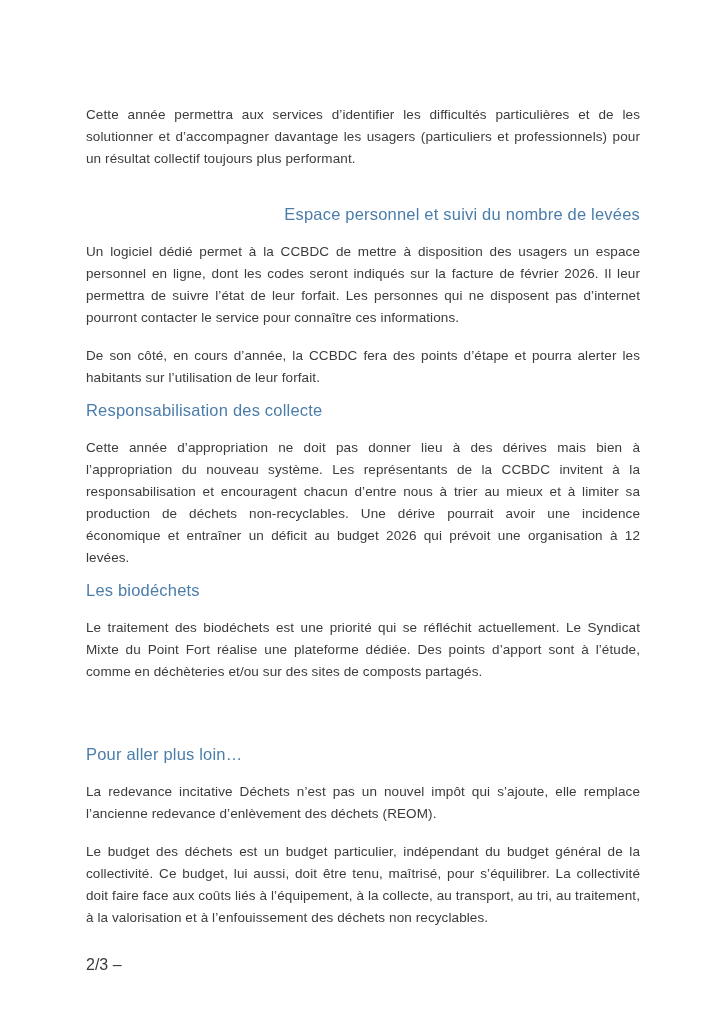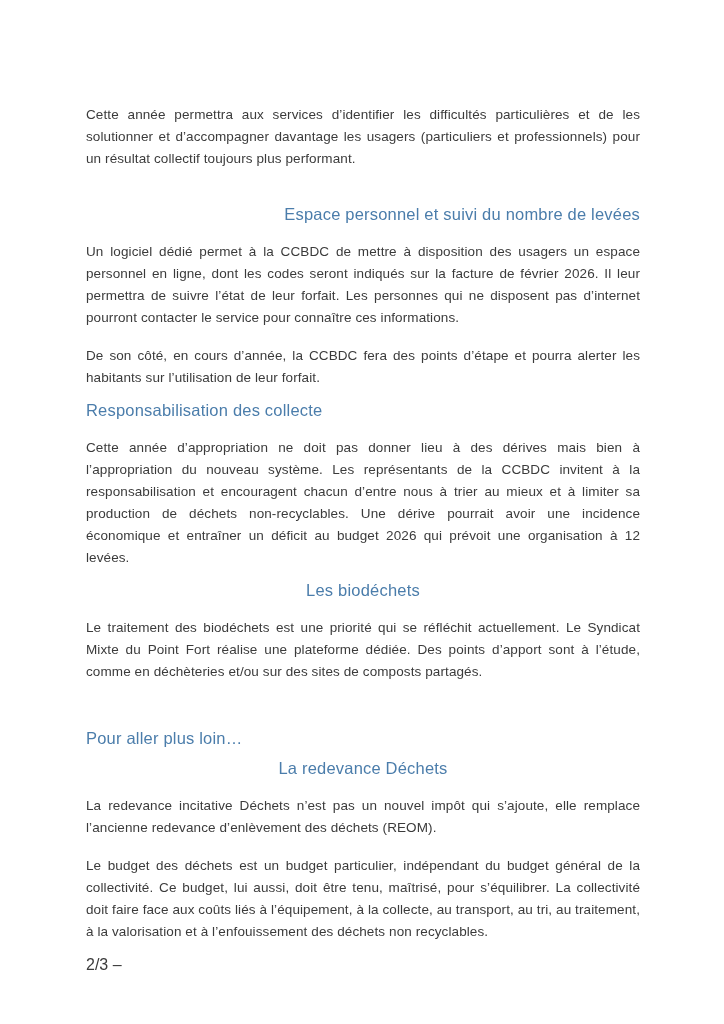--- a/index.html
+++ b/index.html
@@ -34,22 +34,22 @@
     margin: 0 0 6px 0;
     font-size: 16.5px;
     line-height: 22px;
     font-weight: 400;
     color: var(--heading-color, #4b7dab);
     text-align: left;
     letter-spacing: 0.2px;
   }
   h2.mt-xl { margin-top: 33px; text-align: right; }
   h2.mt-sm { margin-top: 2px; }
-  h2.mt-md { margin-top: 8px; text-align: center; }
-  h2.mt-xxl { margin-top: 44px; }
+  h2.mt-md { margin-top: 8px; }
+  h2.mt-xxl { margin-top: 60px; }
   .footer {
     position: absolute;
     left: 86px;
     top: 956px;
     font-size: 16px;
     line-height: 18px;
     color: var(--body-color, #3b3b3b);
   }
 </style>
 </head>
@@ -65,20 +65,19 @@
     <p class="body">De son côté, en cours d’année, la CCBDC fera des points d’étape et pourra alerter les habitants sur l’utilisation de leur forfait.</p>
 
     <h2 class="heading mt-sm">Responsabilisation des collecte</h2>
     <p class="body">Cette année d’appropriation ne doit pas donner lieu à des dérives mais bien à l’appropriation du nouveau système. Les représentants de la CCBDC invitent à la responsabilisation et encouragent chacun d’entre nous à trier au mieux et à limiter sa production de déchets non-recyclables. Une dérive pourrait avoir une incidence économique et entraîner un déficit au budget 2026 qui prévoit une organisation à 12 levées.</p>
 
     <h2 class="heading mt-md">Les biodéchets</h2>
     <p class="body">Le traitement des biodéchets est une priorité qui se réfléchit actuellement. Le Syndicat Mixte du Point Fort réalise une plateforme dédiée. Des points d’apport sont à l’étude, comme en déchèteries et/ou sur des sites de composts partagés.</p>
 
     <h2 class="heading mt-xxl">Pour aller plus loin…</h2>
 
-    <h2 class="heading mt-md">La redevance Déchets</h2>
     <p class="body">La redevance incitative Déchets n’est pas un nouvel impôt qui s’ajoute, elle remplace l’ancienne redevance d’enlèvement des déchets (REOM).</p>
     <p class="body">Le budget des déchets est un budget particulier, indépendant du budget général de la collectivité. Ce budget, lui aussi, doit être tenu, maîtrisé, pour s’équilibrer. La collectivité doit faire face aux coûts liés à l’équipement, à la collecte, au transport, au tri, au traitement, à la valorisation et à l’enfouissement des déchets non recyclables.</p>
 
   </div>
 
   <div class="footer">2/3 –</div>
 </div>
 
 </body></html>

